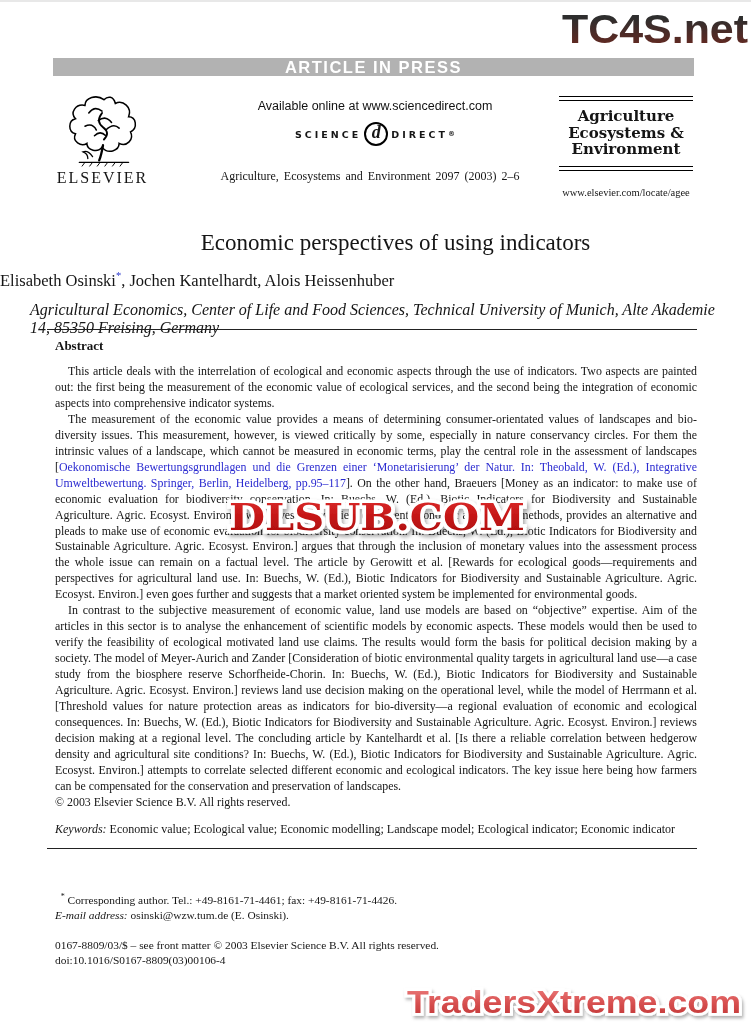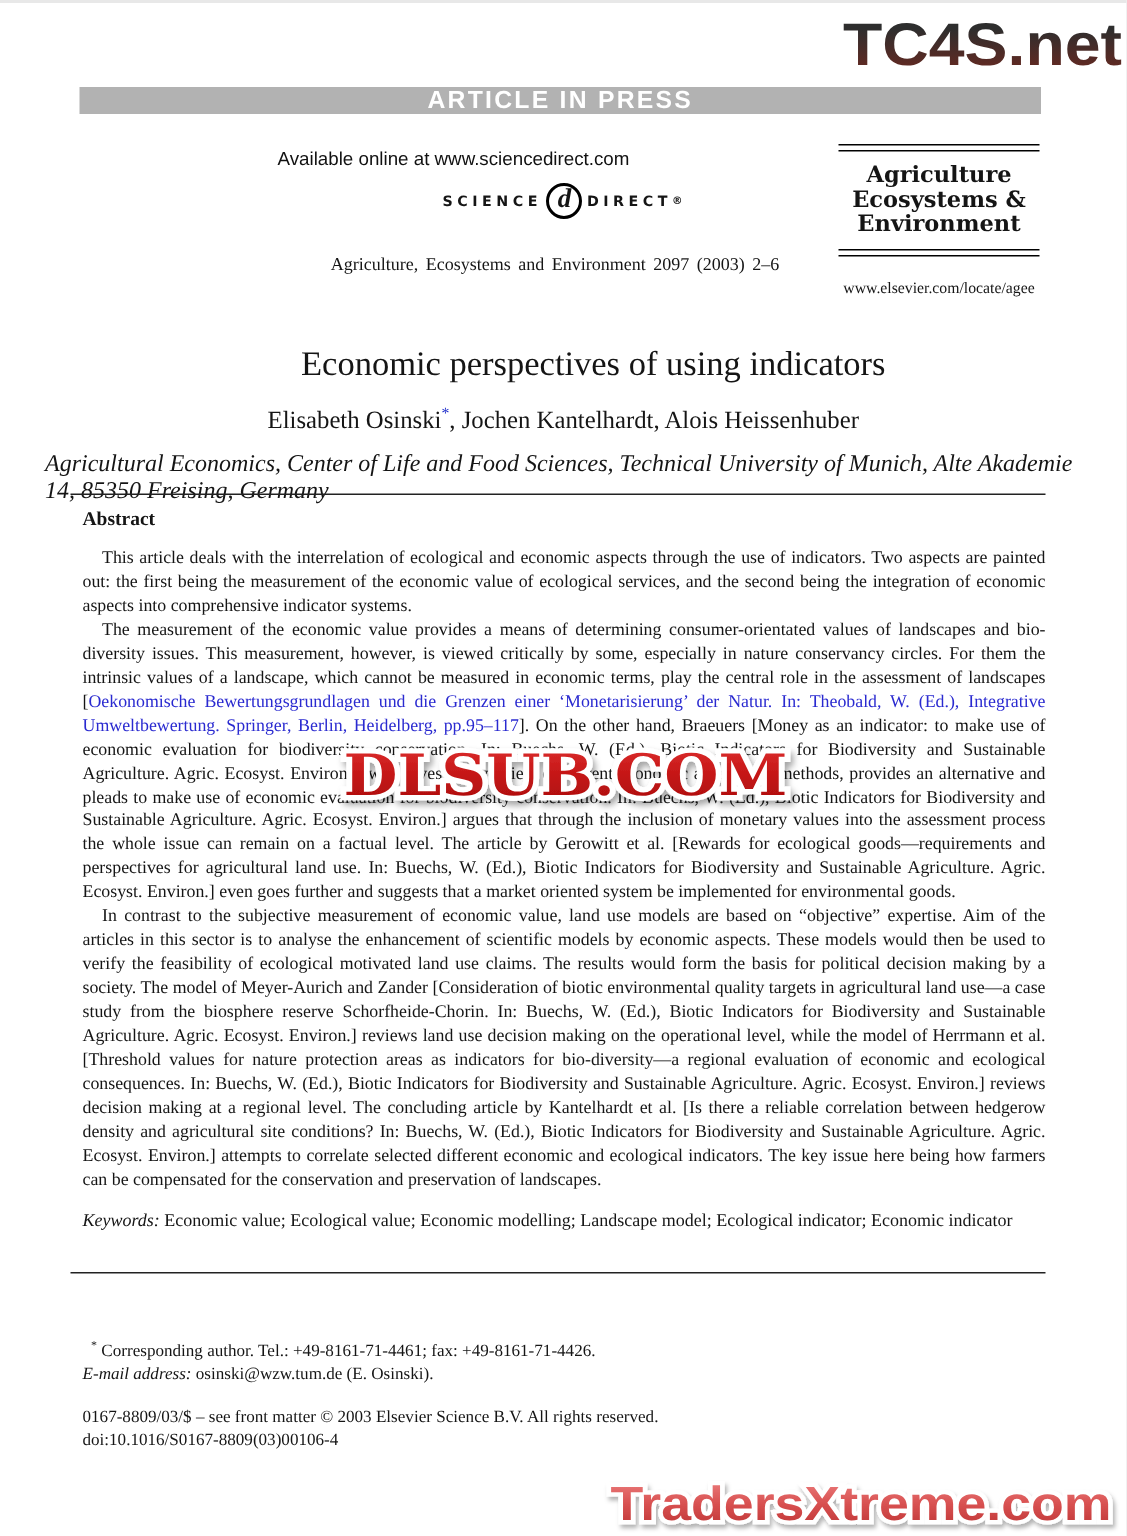--- a/index.html
+++ b/index.html
@@ -12,39 +12,39 @@
   .press-banner{
     position:absolute;left:53px;top:56px;width:641px;height:18px;
     background:#b2b2b2;color:#ffffff;text-align:center;
     font-family:"Liberation Sans",sans-serif;font-weight:bold;
     font-size:16.5px;line-height:19px;letter-spacing:1.5px;
   }
   
   .elsevier{position:absolute;left:55px;top:92px;width:95px;text-align:center;}
   .elsevier svg{display:block;margin:0 auto;}
   .elsevier-name{font-size:16px;letter-spacing:2px;margin-top:1px;}
-  .avail{position:absolute;left:185px;top:97px;width:380px;text-align:left;
+  .avail{position:absolute;left:185px;top:97px;width:380px;text-align:center;
     font-family:"Liberation Sans",sans-serif;font-size:12.5px;color:#111;}
   .sd-logo{position:absolute;left:185px;top:117px;width:380px;height:30px;
     display:flex;align-items:center;justify-content:center;
     font-family:"DejaVu Sans",sans-serif;font-weight:bold;font-size:9.5px;letter-spacing:3px;}
   .sd-circle{display:inline-block;width:20px;height:20px;border:2px solid #000;border-radius:50%;
     line-height:17px;text-align:center;font-family:"Liberation Serif",serif;
     font-style:italic;font-weight:bold;font-size:18px;letter-spacing:0;margin:0 3px;}
   .sd-reg{font-size:7px;vertical-align:4px;letter-spacing:0;}
   .citation{position:absolute;left:170px;top:167px;width:400px;text-align:center;
     font-size:12px;word-spacing:2px;}
   .jbox{position:absolute;left:559px;top:94px;width:134px;text-align:center;}
   .double-rule{height:3px;border-top:1.7px solid #000;border-bottom:1.7px solid #000;}
   .jname{font-family:"DejaVu Serif",serif;font-weight:bold;font-size:15px;line-height:16.5px;
     padding:7px 0 8px 0;letter-spacing:0;}
   .jurl{position:absolute;left:545px;top:185px;width:162px;text-align:center;font-size:10.5px;}
   
   .title{position:absolute;left:0;top:228px;width:100%;text-align:center;font-size:23px;padding-left:20px;}
-  .authors{position:absolute;left:0;top:268px;width:100%;text-align:center;font-size:16.5px;}
+  .authors{position:absolute;left:0;top:268px;width:100%;font-size:16.5px;}
   .authors sup{font-size:10.5px;color:#2533cc;}
   .affil{position:absolute;left:30px;top:299px;width:691px;text-align:left;
     font-style:italic;font-size:16px;}
   .rule{position:absolute;left:47px;width:650px;border-top:1.2px solid #222;height:0;}
   .rule-top{top:327px;}
   .rule-mid{top:846px;}
   
   .abstract{position:absolute;left:55px;top:336px;width:642px;}
   .abs-head{font-weight:bold;font-size:13px;margin:0 0 10px 0;}
   .abstract p{margin:0;font-size:11.9px;line-height:15.95px;text-align:justify;text-indent:13px;}
@@ -73,20 +73,38 @@
       <linearGradient id="g-tc4s" x1="0" y1="0" x2="0" y2="1">
         <stop offset="0.25" stop-color="#2e2e2e"></stop>
         <stop offset="1" stop-color="#6e281f"></stop>
       </linearGradient>
     </defs>
     <text x="97" y="39" text-anchor="middle" font-family="Liberation Sans, sans-serif" font-weight="bold" font-size="40" textLength="186" lengthAdjust="spacingAndGlyphs" fill="url(#g-tc4s)">TC4S.net</text>
   </svg>
 
   <div class="press-banner">ARTICLE IN PRESS</div>
 
+  <div class="elsevier">
+    <svg width="88" height="74" viewBox="0 0 90 78">
+      <g fill="none" stroke="#000" stroke-width="1.6" stroke-linecap="round">
+        <path d="M46,6 C38,0 26,4 26,12 C16,10 10,20 16,26 C8,28 8,40 16,42 C12,50 22,56 28,52 C28,60 40,62 44,56 C50,64 62,60 62,52 C70,56 78,48 74,40 C82,36 80,24 72,24 C76,14 66,6 58,10 C56,2 50,2 46,6 Z"></path>
+        <path d="M30,20 q6,-8 14,-2"></path>
+        <path d="M40,28 q8,-6 14,2"></path>
+        <path d="M26,34 q8,-4 12,4"></path>
+        <path d="M48,38 q8,-8 14,-2"></path>
+        <path d="M36,44 q6,-6 12,0"></path>
+        <path d="M44,20 q-7,9 1,15 q8,6 1,13" stroke-width="2"></path>
+        <path d="M45,54 C44,60 43,65 41,70" stroke-width="2.4"></path>
+        <path d="M34,66 q-5,-7 -10,-5 q5,2 5,7" stroke-width="1.4"></path>
+        <path d="M20,72 L72,72" stroke-width="1.4"></path>
+        <path d="M26,72 l-3,4 M34,72 l-3,4 M42,72 l-3,4 M50,72 l-3,4 M58,72 l-3,4 M66,72 l-3,4" stroke-width="1"></path>
+      </g>
+    </svg>
+    <div class="elsevier-name">ELSEVIER</div>
+  </div>
 
   <div class="avail">Available online at www.sciencedirect.com</div>
   <div class="sd-logo">
     <span>SCIENCE</span>
     <span class="sd-circle">d</span>
     <span>DIRECT</span>
     <span class="sd-reg">®</span>
   </div>
   <div class="citation">Agriculture, Ecosystems and Environment 2097 (2003) 2–6</div>
 
@@ -105,20 +123,21 @@
   <div class="authors"><span>Elisabeth Osinski</span><sup>*</sup><span>, Jochen Kantelhardt, Alois Heissenhuber</span></div>
   <div class="affil">Agricultural Economics, Center of Life and Food Sciences, Technical University of Munich, Alte Akademie 14, 85350 Freising, Germany</div>
 
   <div class="rule rule-top"></div>
 
   <div class="abstract">
     <div class="abs-head">Abstract</div>
     <p>This article deals with the interrelation of ecological and economic aspects through the use of indicators. Two aspects are painted out: the first being the measurement of the economic value of ecological services, and the second being the integration of economic aspects into comprehensive indicator systems.</p>
     <p><span>The measurement of the economic value provides a means of determining consumer-orientated values of landscapes and bio-diversity issues. This measurement, however, is viewed critically by some, especially in nature conservancy circles. For them the intrinsic values of a landscape, which cannot be measured in economic terms, play the central role in the assessment of landscapes [</span><span class="cite-link">Oekonomische Bewertungsgrundlagen und die Grenzen einer ‘Monetarisierung’ der Natur. In: Theobald, W. (Ed.), Integrative Umweltbewertung. Springer, Berlin, Heidelberg, pp.95–117</span><span>]. On the other hand, Braeuers [Money as an indicator: to make use of economic evaluation for biodiversity conservation. In: Buechs, W. (Ed.), Biotic Indicators for Biodiversity and Sustainable Agriculture. Agric. Ecosyst. Environ.], who gives an overview of current economic assessment methods, provides an alternative and pleads to make use of economic evaluation for biodiversity conservation. In: Buechs, W. (Ed.), Biotic Indicators for Biodiversity and Sustainable Agriculture. Agric. Ecosyst. Environ.] argues that through the inclusion of monetary values into the assessment process the whole issue can remain on a factual level. The article by Gerowitt et al. [Rewards for ecological goods—requirements and perspectives for agricultural land use. In: Buechs, W. (Ed.), Biotic Indicators for Biodiversity and Sustainable Agriculture. Agric. Ecosyst. Environ.] even goes further and suggests that a market oriented system be implemented for environmental goods.</span></p>
     <p>In contrast to the subjective measurement of economic value, land use models are based on “objective” expertise. Aim of the articles in this sector is to analyse the enhancement of scientific models by economic aspects. These models would then be used to verify the feasibility of ecological motivated land use claims. The results would form the basis for political decision making by a society. The model of Meyer-Aurich and Zander [Consideration of biotic environmental quality targets in agricultural land use—a case study from the biosphere reserve Schorfheide-Chorin. In: Buechs, W. (Ed.), Biotic Indicators for Biodiversity and Sustainable Agriculture. Agric. Ecosyst. Environ.] reviews land use decision making on the operational level, while the model of Herrmann et al. [Threshold values for nature protection areas as indicators for bio-diversity—a regional evaluation of economic and ecological consequences. In: Buechs, W. (Ed.), Biotic Indicators for Biodiversity and Sustainable Agriculture. Agric. Ecosyst. Environ.] reviews decision making at a regional level. The concluding article by Kantelhardt et al. [Is there a reliable correlation between hedgerow density and agricultural site conditions? In: Buechs, W. (Ed.), Biotic Indicators for Biodiversity and Sustainable Agriculture. Agric. Ecosyst. Environ.] attempts to correlate selected different economic and ecological indicators. The key issue here being how farmers can be compensated for the conservation and preservation of landscapes.</p>
+    <div class="copyright-line">© 2003 Elsevier Science B.V. All rights reserved.</div>
     <div class="keywords"><span class="kw-label">Keywords:</span><span> Economic value; Ecological value; Economic modelling; Landscape model; Ecological indicator; Economic indicator</span></div>
   </div>
 
   <div class="rule rule-mid"></div>
 
   <div class="footnotes">
     <div>&nbsp;&nbsp;<sup>*</sup><span> Corresponding author. Tel.: +49-8161-71-4461; fax: +49-8161-71-4426.</span></div>
     <div><span class="fn-email-label">E-mail address:</span><span> osinski@wzw.tum.de (E. Osinski).</span></div>
   </div>
 

